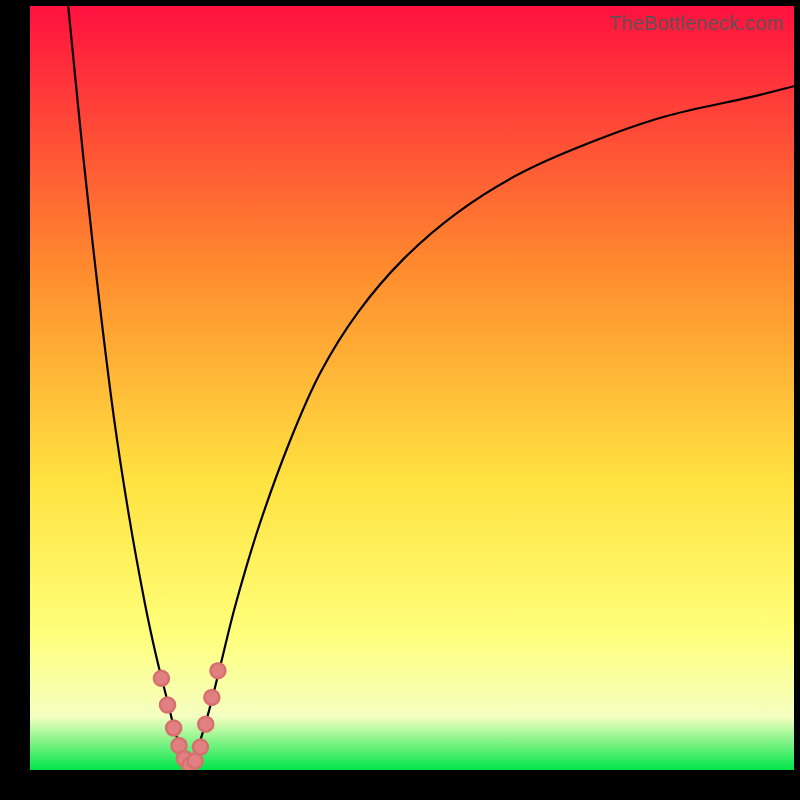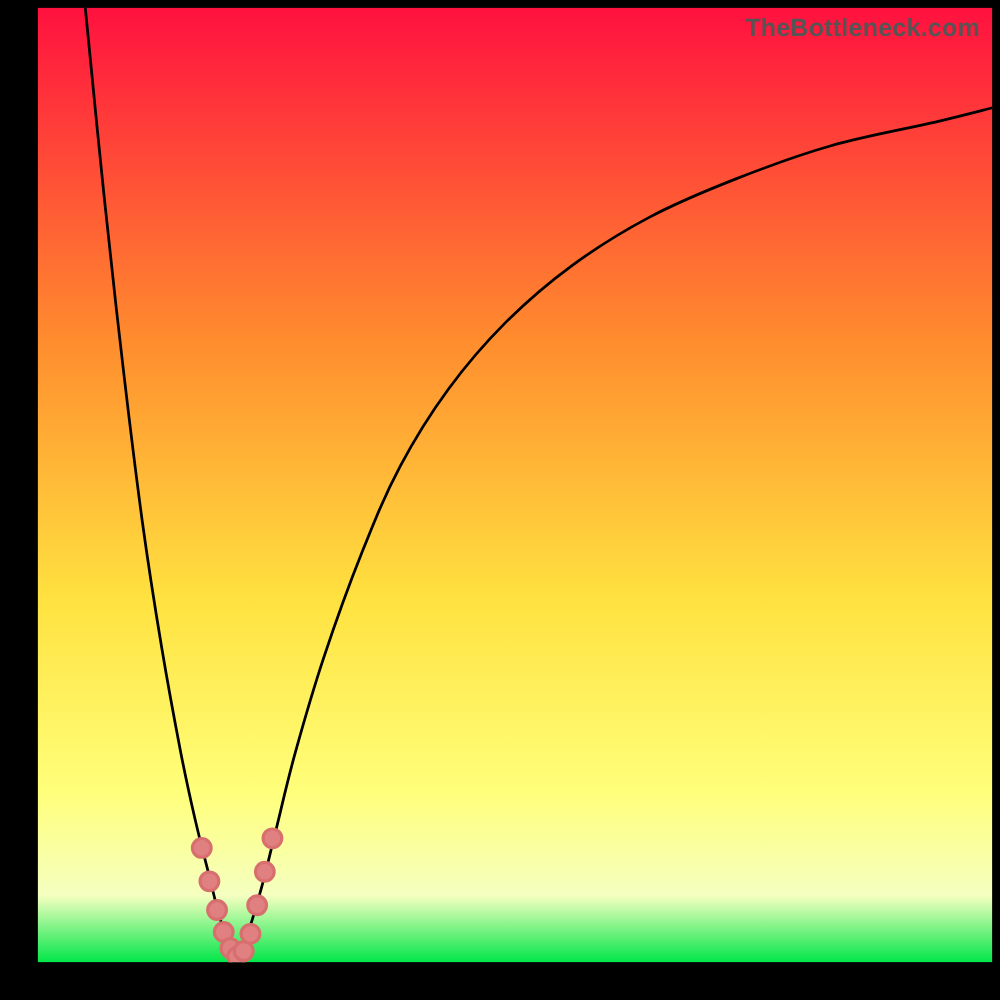--- a/index.html
+++ b/index.html
@@ -31,21 +31,21 @@
     top: 0;
     width: 100%;
     height: 100%;
   }
   .watermark {
     position: absolute;
     top: 6px;
     right: 10px;
     color: #555;
     font-size: 20px;
-    font-weight: 700;
+    font-weight: 400;
     letter-spacing: 0.2px;
     user-select: none;
   }
   svg {
     position: absolute;
     left: 0;
     top: 0;
   }
   .curve-line {
     fill: none;

